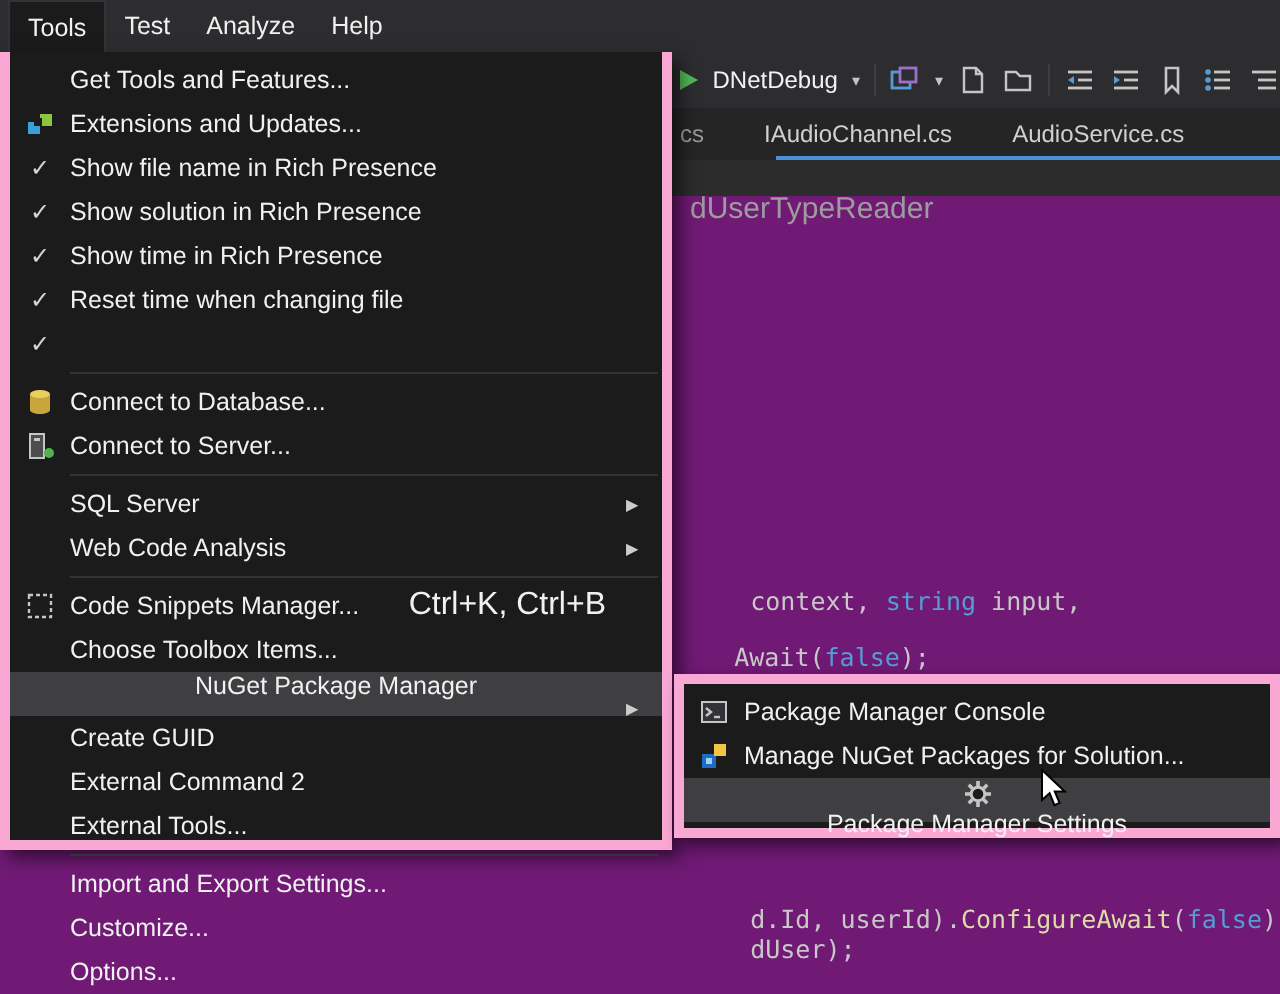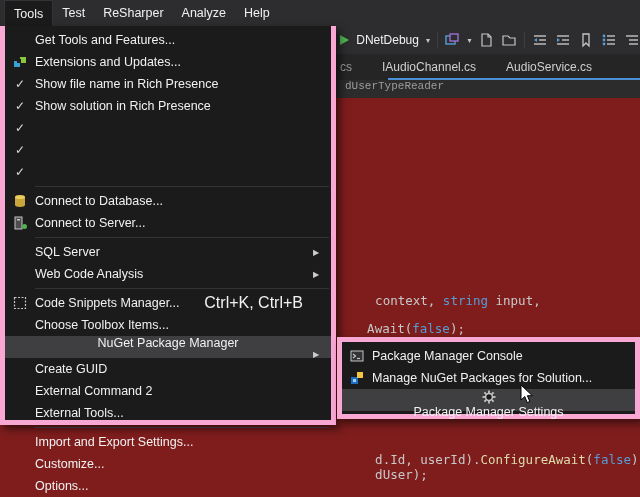--- a/index.html
+++ b/index.html
@@ -1,17 +1,17 @@
 <!DOCTYPE html>
 <html><head>
 <meta charset="utf-8">
 <style>
   * { margin:0; padding:0; box-sizing:border-box; }
   body { background:#000; font-family:"Liberation Sans", sans-serif; }
-  .stage { position:relative; width:640px; height:497px; overflow:hidden; background:#7f1d1d; }
+  .stage { position:relative; width:640px; height:497px; overflow:hidden; background:#701a75; }
 
   
   .menubar { position:absolute; left:0; top:0; width:640px; height:26px; background:#2d2d30; display:flex; align-items:stretch; padding-left:4px; }
   .mb-item { display:flex; align-items:center; padding:0 9px; font-size:12.5px; color:#f1f1f1; cursor:default; }
   .mb-item.open { background:#1b1b1c; border:1px solid #333337; border-bottom:none; }
 
   
   .toolbar { position:absolute; left:0; top:26px; width:640px; height:28px; background:#2d2d30; display:flex; align-items:center; padding-left:340px; gap:7px; }
   .tb-sep { width:1px; height:16px; background:#3e3e42; }
   .tb-label { color:#f1f1f1; font-size:12px; }
@@ -20,21 +20,21 @@
   .play { width:0; height:0; border-left:9px solid #51b855; border-top:5.5px solid transparent; border-bottom:5.5px solid transparent; }
 
   
   .tabstrip { position:absolute; left:0; top:54px; width:640px; height:26px; background:#252526; display:flex; align-items:center; padding-left:340px; }
   .tab { font-size:12px; color:#d0d0d0; margin-right:30px; cursor:default; white-space:nowrap; }
   .tab.partial { color:#9a9a9a; }
   .tab-underline { position:absolute; left:388px; right:0; top:78px; height:2px; }
 
   
   .navband { position:absolute; left:0; top:80px; width:640px; height:18px; background:#2c2c2d; }
-  .navband .txt { position:absolute; left:345px; top:0; font-family:Liberation Mono, monospace; font-size:11px; color:#9c9c9c; }
+  .navband .txt { position:absolute; left:345px; top:16px; font-family:Liberation Sans, sans-serif; font-size:15px; color:#9c9c9c; }
 
   
   .codeline { position:absolute; font-family:"DejaVu Sans Mono", monospace; font-size:12.5px; white-space:pre; color:#c8c8c8; }
   .kw { color:#569cd6;margin-top:27px; } .meth { color:#dcdcaa; } .plain { color:#c8c8c8; }
 
   
   .menu { position:absolute; background:#1b1b1c; border:5px solid #f9a8d4; padding:3px 0; box-shadow:4px 4px 8px rgba(0,0,0,.55); z-index:10; }
   .menu.main { left:0; top:26px; width:336px; height:399px; border-top:none; }
   .menu.sub  { left:337px; top:337px; width:303px; z-index:11; }
   .mi { display:flex; align-items:center; height:22px; cursor:default; }
@@ -52,21 +52,20 @@
   .cursor { position:absolute; left:520px; top:384px; z-index:30; pointer-events:none; }
 </style>
 </head>
 <body>
 
 <div class="stage">
 
   <div class="menubar">
     <div class="mb-item open">Tools</div>
     <div class="mb-item">Test</div>
-    <div class="mb-item">ReSharper</div>
     <div class="mb-item">Analyze</div>
     <div class="mb-item">Help</div>
   </div>
 
   <div class="toolbar">
     <span class="tb-icon">
         <span class="play"></span>
       </span>
     <span class="tb-label">DNetDebug</span>
     <span class="tb-chev">▾</span>
@@ -194,26 +193,28 @@
       <span class="gut">
           <span class="chk">✓</span>
         </span>
       <span class="lbl">Show solution in Rich Presence</span>
     </div>
 
     <div class="mi">
       <span class="gut">
           <span class="chk">✓</span>
         </span>
-    </div>
-
-    <div class="mi">
-      <span class="gut">
-          <span class="chk">✓</span>
-        </span>
+      <span class="lbl">Show time in Rich Presence</span>
+    </div>
+
+    <div class="mi">
+      <span class="gut">
+          <span class="chk">✓</span>
+        </span>
+      <span class="lbl">Reset time when changing file</span>
     </div>
 
     <div class="mi">
       <span class="gut">
           <span class="chk">✓</span>
         </span>
     </div>
 
     <div class="sep"></div>
 

